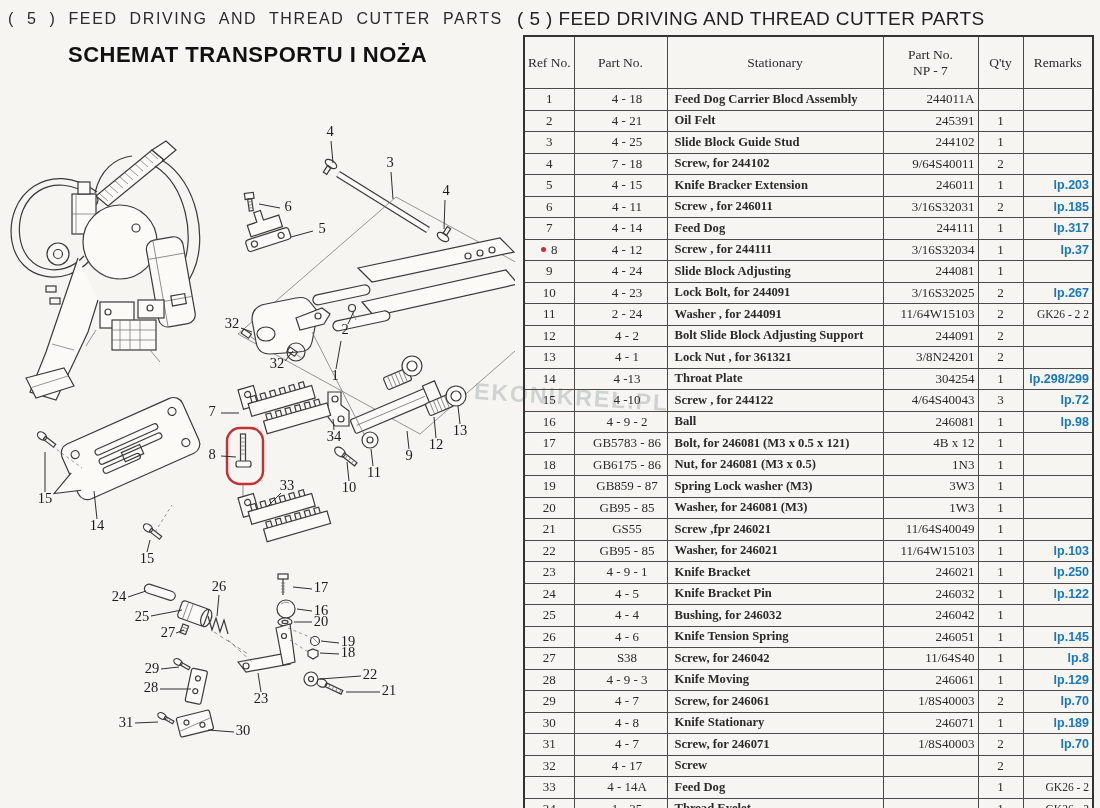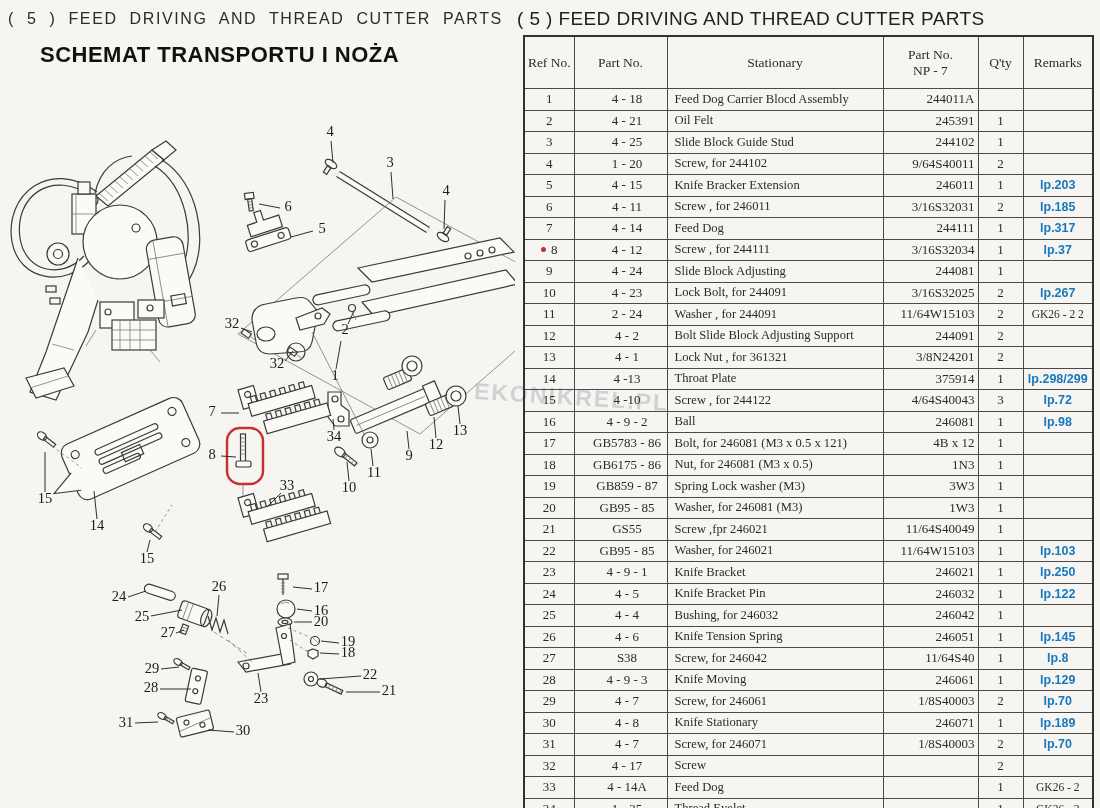--- a/index.html
+++ b/index.html
@@ -8,21 +8,21 @@
     background:#f6f5f1;
     font-family:"Liberation Serif",serif;color:#262626;
   }
   
   .lt1{
     position:absolute;left:8px;top:10px;
     font-family:"Liberation Sans",sans-serif;font-size:16px;color:#2b2b2b;
     letter-spacing:1.6px;word-spacing:6px;white-space:nowrap;
   }
   .lt2{
-    position:absolute;left:40px;top:42px;
+    position:absolute;left:68px;top:42px;
     font-family:"Liberation Sans",sans-serif;font-weight:bold;font-size:22px;color:#111;
     letter-spacing:0.5px;white-space:nowrap;
   }
   svg.diagram{position:absolute;left:0;top:0;}
   .watermark{
     position:absolute;left:474px;top:384px;
     font-family:"Liberation Sans",sans-serif;font-weight:bold;font-size:23px;
     color:rgba(125,138,150,0.32);letter-spacing:2px;transform:rotate(3.5deg);
     white-space:nowrap;z-index:2;pointer-events:none;
   }
@@ -41,24 +41,24 @@
     border:1px solid #4a4a4a;overflow:hidden;white-space:nowrap;
     font-family:"Liberation Serif",serif;color:#2a2a2a;
   }
   table.parts{border:2px solid #333;}
   table.parts thead th{
     height:49px;font-size:13.5px;font-weight:normal;text-align:center;vertical-align:middle;
   }
   table.parts tbody td{height:20.5px;font-size:13px;padding:0 3px;vertical-align:middle;}
   td.c-ref{text-align:center;}
   td.c-part{text-align:center;padding-left:16px !important;}
-  td.c-desc{text-align:left;padding-left:7px !important;font-size:12.6px !important;}
+  td.c-desc{text-align:left;padding-left:7px !important;font-size:12.6px !important;font-weight:bold;}
   td.c-np7{text-align:right;padding-left:7px !important;}
   td.c-qty{text-align:center;}
-  td.c-rem{text-align:center;font-size:11.5px !important;}
+  td.c-rem{text-align:right;font-size:11.5px !important;}
   td.c-rem.blue{
     font-family:"Liberation Sans",sans-serif;font-weight:bold;
     color:var(--blue,#1878be);font-size:12.5px !important;letter-spacing:0px;
   }
   .dot{
     display:inline-block;width:5px;height:5px;border-radius:50%;
     background:var(--red,#c53030);margin-right:5px;vertical-align:2px;
   }
   .pagenum{
     position:absolute;left:690px;top:788px;width:170px;text-align:center;
@@ -442,21 +442,21 @@
         <tr>
           <td class="c-ref">3</td>
           <td class="c-part">4 - 25</td>
           <td class="c-desc">Slide Block Guide Stud</td>
           <td class="c-np7">244102</td>
           <td class="c-qty">1</td>
           <td class="c-rem"></td>
         </tr>
         <tr>
           <td class="c-ref">4</td>
-          <td class="c-part">1 - 20</td>
+          <td class="c-part">7 - 18</td>
           <td class="c-desc">Screw, for 244102</td>
           <td class="c-np7">9/64S40011</td>
           <td class="c-qty">2</td>
           <td class="c-rem"></td>
         </tr>
         <tr>
           <td class="c-ref">5</td>
           <td class="c-part">4 - 15</td>
           <td class="c-desc">Knife Bracker Extension</td>
           <td class="c-np7">246011</td>
@@ -524,21 +524,21 @@
           <td class="c-part">4 - 1</td>
           <td class="c-desc">Lock Nut , for 361321</td>
           <td class="c-np7">3/8N24201</td>
           <td class="c-qty">2</td>
           <td class="c-rem"></td>
         </tr>
         <tr>
           <td class="c-ref">14</td>
           <td class="c-part">4 -13</td>
           <td class="c-desc">Throat Plate</td>
-          <td class="c-np7">375914</td>
+          <td class="c-np7">304254</td>
           <td class="c-qty">1</td>
           <td class="c-rem blue">lp.298/299</td>
         </tr>
         <tr>
           <td class="c-ref">15</td>
           <td class="c-part">4 -10</td>
           <td class="c-desc">Screw , for 244122</td>
           <td class="c-np7">4/64S40043</td>
           <td class="c-qty">3</td>
           <td class="c-rem blue">lp.72</td>

